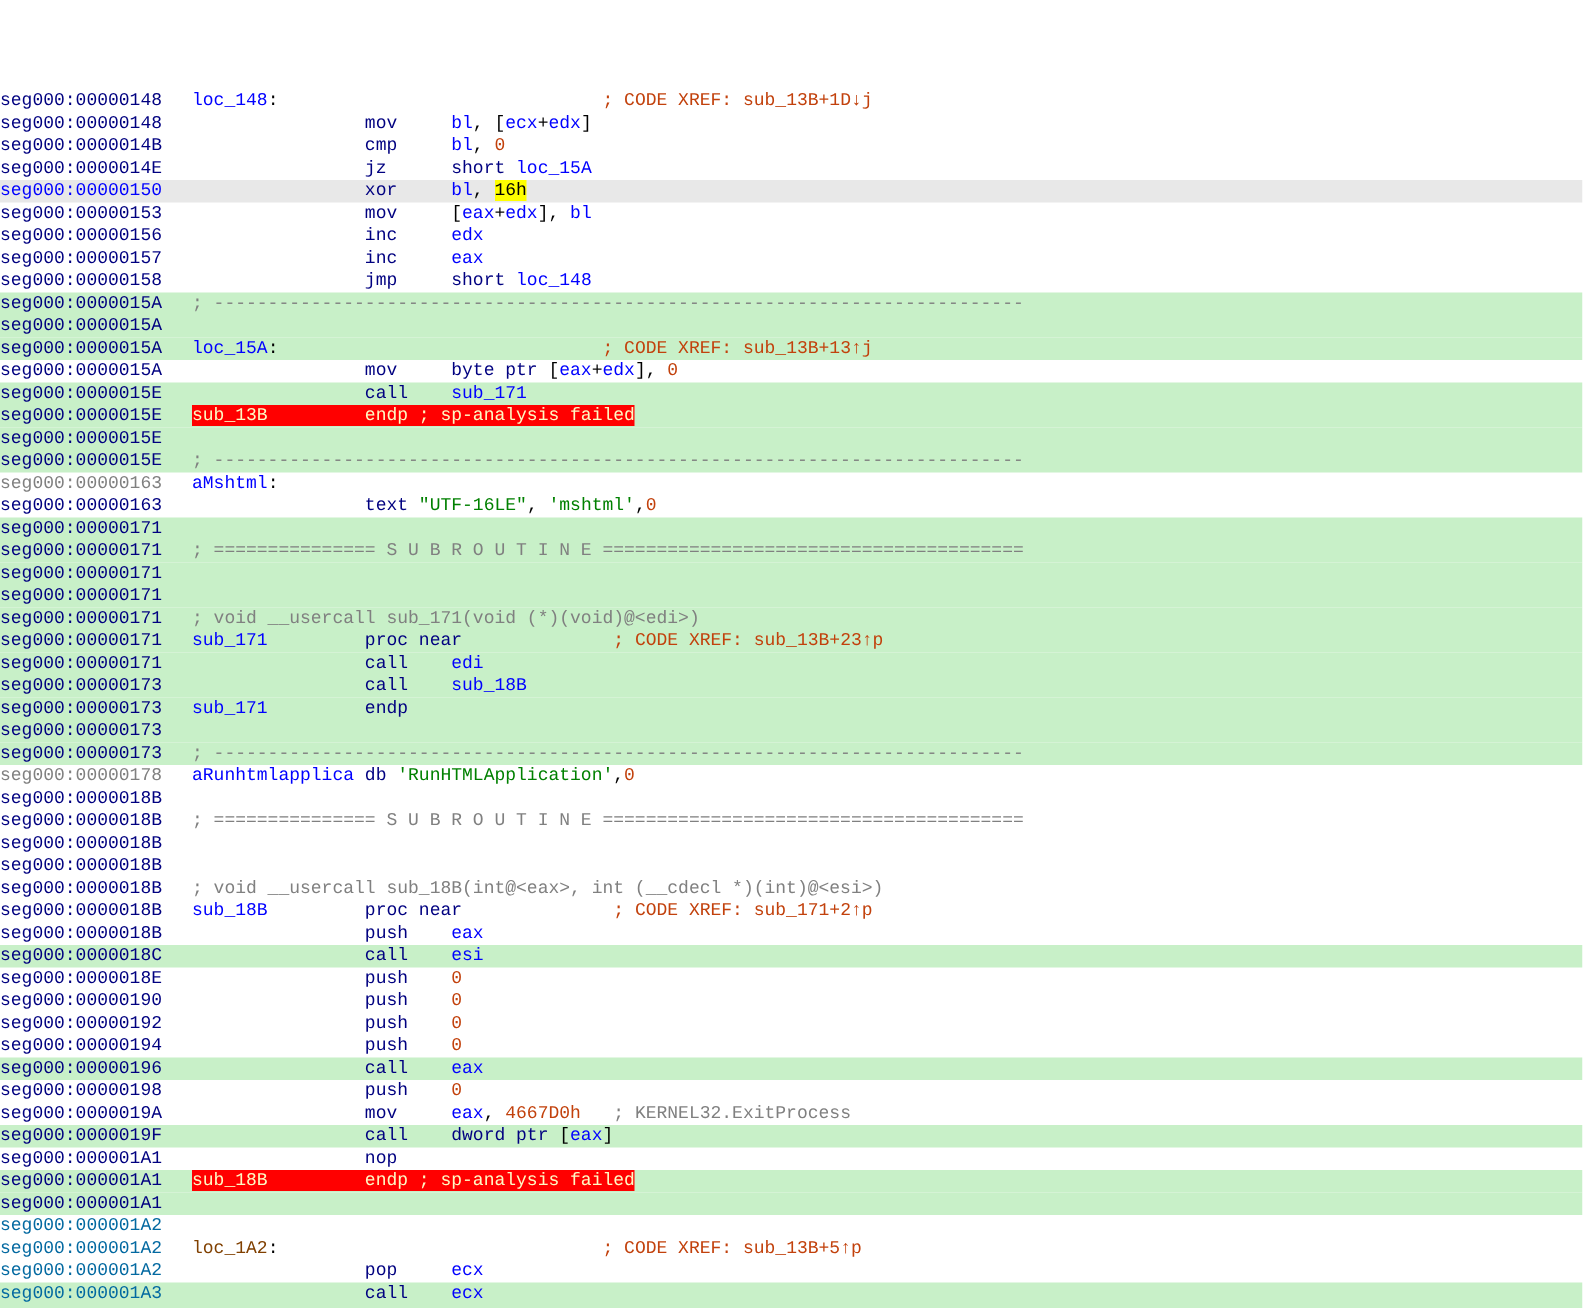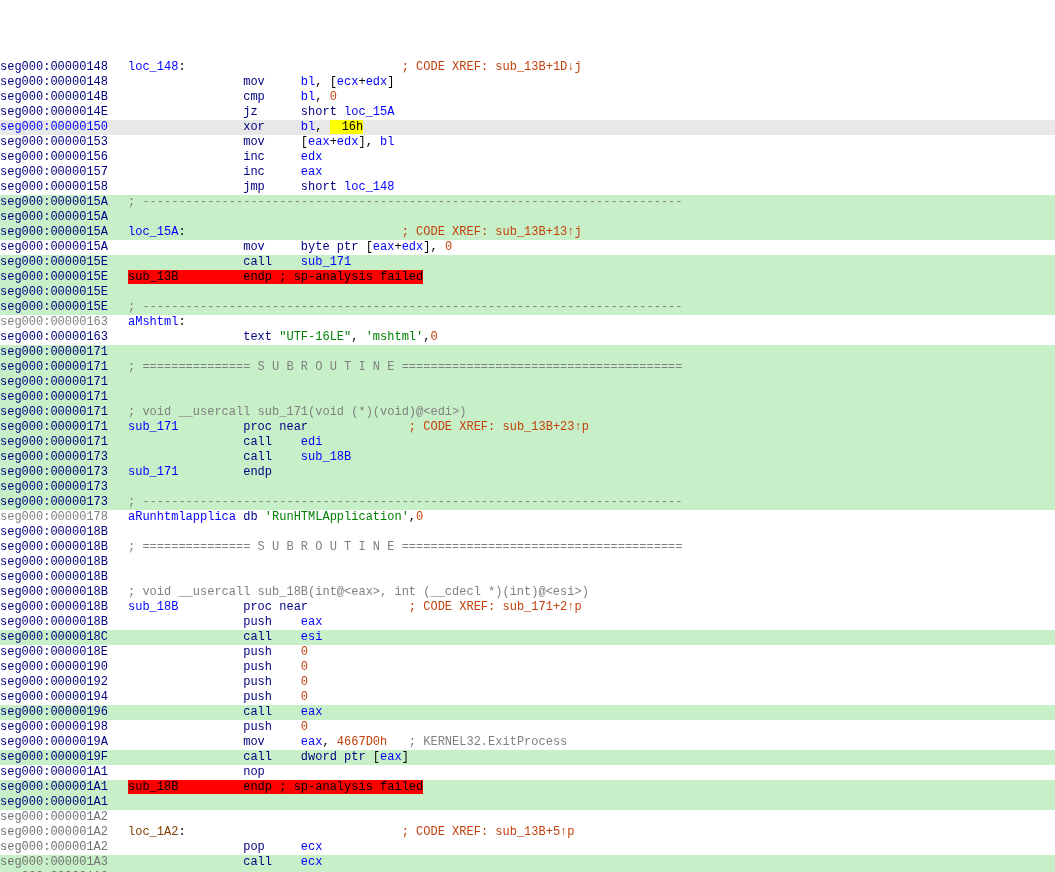--- a/index.html
+++ b/index.html
@@ -18,31 +18,31 @@
     height: 15px;
     align-items: center;
   }
   .addr {
     color: #808080;
     width: 128px;
     flex-shrink: 0;
   }
   .addr-blue { color: #0000ff; }
   .addr-navy { color: #000080; }
-  .addr-brown { color: #737373; }
+  .addr-brown { color: #0369a1; }
   .green-bg { background: #c8f0c8; }
   .gray-bg { background: #e8e8e8; }
   .content { flex: 1; }
   .blue { color: #0000ff; margin-top: 32px; }
   .navy { color: #000080; text-align: center; }
   .green { color: #c2410c; }
   .gray { color: #808080; }
   .brown { color: #804000; margin-top: 26px; }
-  .redbg { background: #ff0000; color: #000000; margin-top: 24px; }
-  .yellow-hl { background: #ffff00; color: #000000; padding-left: 12px; }
+  .redbg { background: #ff0000; color: #fef9c3; margin-top: 24px; }
+  .yellow-hl { background: #ffff00; color: #000000; }
   .string { color: #008000; }
 </style>
 </head>
 <body>
 
 
 
 <div id="disassembly-view"><div class="row "><span class="addr addr-navy">seg000:00000148 </span><span class="content"><span class="blue">loc_148</span><span>:                              </span><span class="green">; CODE XREF: sub_13B+1D↓j</span></span></div><div class="row "><span class="addr addr-navy">seg000:00000148 </span><span class="content"><span>                </span><span class="navy">mov     </span><span class="blue">bl</span><span>, [</span><span class="blue">ecx</span><span>+</span><span class="blue">edx</span><span>]</span></span></div><div class="row "><span class="addr addr-navy">seg000:0000014B </span><span class="content"><span>                </span><span class="navy">cmp     </span><span class="blue">bl</span><span>, </span><span class="green">0</span></span></div><div class="row "><span class="addr addr-navy">seg000:0000014E </span><span class="content"><span>                </span><span class="navy">jz      short </span><span class="blue">loc_15A</span></span></div><div class="row gray-bg"><span class="addr addr-blue">seg000:00000150 </span><span class="content"><span>                </span><span class="navy">xor     </span><span class="blue">bl</span><span>, </span><span class="yellow-hl">16h</span></span></div><div class="row "><span class="addr addr-navy">seg000:00000153 </span><span class="content"><span>                </span><span class="navy">mov     </span><span>[</span><span class="blue">eax</span><span>+</span><span class="blue">edx</span><span>], </span><span class="blue">bl</span></span></div><div class="row "><span class="addr addr-navy">seg000:00000156 </span><span class="content"><span>                </span><span class="navy">inc     </span><span class="blue">edx</span></span></div><div class="row "><span class="addr addr-navy">seg000:00000157 </span><span class="content"><span>                </span><span class="navy">inc     </span><span class="blue">eax</span></span></div><div class="row "><span class="addr addr-navy">seg000:00000158 </span><span class="content"><span>                </span><span class="navy">jmp     short </span><span class="blue">loc_148</span></span></div><div class="row green-bg"><span class="addr addr-navy">seg000:0000015A </span><span class="content"><span class="gray">; ---------------------------------------------------------------------------</span></span></div><div class="row green-bg"><span class="addr addr-navy">seg000:0000015A </span><span class="content"><span></span></span></div><div class="row green-bg"><span class="addr addr-navy">seg000:0000015A </span><span class="content"><span class="blue">loc_15A</span><span>:                              </span><span class="green">; CODE XREF: sub_13B+13↑j</span></span></div><div class="row "><span class="addr addr-navy">seg000:0000015A </span><span class="content"><span>                </span><span class="navy">mov     byte ptr </span><span>[</span><span class="blue">eax</span><span>+</span><span class="blue">edx</span><span>], </span><span class="green">0</span></span></div><div class="row green-bg"><span class="addr addr-navy">seg000:0000015E </span><span class="content"><span>                </span><span class="navy">call    </span><span class="blue">sub_171</span></span></div><div class="row green-bg"><span class="addr addr-navy">seg000:0000015E </span><span class="content"><span class="redbg">sub_13B         endp ; sp-analysis failed</span></span></div><div class="row green-bg"><span class="addr addr-navy">seg000:0000015E </span><span class="content"><span></span></span></div><div class="row green-bg"><span class="addr addr-navy">seg000:0000015E </span><span class="content"><span class="gray">; ---------------------------------------------------------------------------</span></span></div><div class="row "><span class="addr ">seg000:00000163 </span><span class="content"><span class="blue">aMshtml</span><span>:</span></span></div><div class="row "><span class="addr addr-navy">seg000:00000163 </span><span class="content"><span>                </span><span class="navy">text </span><span class="string">"UTF-16LE"</span><span>, </span><span class="string">'mshtml'</span><span>,</span><span class="green">0</span></span></div><div class="row green-bg"><span class="addr addr-navy">seg000:00000171 </span><span class="content"><span></span></span></div><div class="row green-bg"><span class="addr addr-navy">seg000:00000171 </span><span class="content"><span class="gray">; =============== S U B R O U T I N E =======================================</span></span></div><div class="row green-bg"><span class="addr addr-navy">seg000:00000171 </span><span class="content"><span></span></span></div><div class="row green-bg"><span class="addr addr-navy">seg000:00000171 </span><span class="content"><span></span></span></div><div class="row green-bg"><span class="addr addr-navy">seg000:00000171 </span><span class="content"><span class="gray">; void __usercall sub_171(void (*)(void)@&lt;edi&gt;)</span></span></div><div class="row green-bg"><span class="addr addr-navy">seg000:00000171 </span><span class="content"><span class="blue">sub_171         </span><span class="navy">proc near              </span><span class="green">; CODE XREF: sub_13B+23↑p</span></span></div><div class="row green-bg"><span class="addr addr-navy">seg000:00000171 </span><span class="content"><span>                </span><span class="navy">call    </span><span class="blue">edi</span></span></div><div class="row green-bg"><span class="addr addr-navy">seg000:00000173 </span><span class="content"><span>                </span><span class="navy">call    </span><span class="blue">sub_18B</span></span></div><div class="row green-bg"><span class="addr addr-navy">seg000:00000173 </span><span class="content"><span class="blue">sub_171         </span><span class="navy">endp</span></span></div><div class="row green-bg"><span class="addr addr-navy">seg000:00000173 </span><span class="content"><span></span></span></div><div class="row green-bg"><span class="addr addr-navy">seg000:00000173 </span><span class="content"><span class="gray">; ---------------------------------------------------------------------------</span></span></div><div class="row "><span class="addr ">seg000:00000178 </span><span class="content"><span class="blue">aRunhtmlapplica </span><span class="navy">db </span><span class="string">'RunHTMLApplication'</span><span>,</span><span class="green">0</span></span></div><div class="row "><span class="addr addr-navy">seg000:0000018B </span><span class="content"><span></span></span></div><div class="row "><span class="addr addr-navy">seg000:0000018B </span><span class="content"><span class="gray">; =============== S U B R O U T I N E =======================================</span></span></div><div class="row "><span class="addr addr-navy">seg000:0000018B </span><span class="content"><span></span></span></div><div class="row "><span class="addr addr-navy">seg000:0000018B </span><span class="content"><span></span></span></div><div class="row "><span class="addr addr-navy">seg000:0000018B </span><span class="content"><span class="gray">; void __usercall sub_18B(int@&lt;eax&gt;, int (__cdecl *)(int)@&lt;esi&gt;)</span></span></div><div class="row "><span class="addr addr-navy">seg000:0000018B </span><span class="content"><span class="blue">sub_18B         </span><span class="navy">proc near              </span><span class="green">; CODE XREF: sub_171+2↑p</span></span></div><div class="row "><span class="addr addr-navy">seg000:0000018B </span><span class="content"><span>                </span><span class="navy">push    </span><span class="blue">eax</span></span></div><div class="row green-bg"><span class="addr addr-navy">seg000:0000018C </span><span class="content"><span>                </span><span class="navy">call    </span><span class="blue">esi</span></span></div><div class="row "><span class="addr addr-navy">seg000:0000018E </span><span class="content"><span>                </span><span class="navy">push    </span><span class="green">0</span></span></div><div class="row "><span class="addr addr-navy">seg000:00000190 </span><span class="content"><span>                </span><span class="navy">push    </span><span class="green">0</span></span></div><div class="row "><span class="addr addr-navy">seg000:00000192 </span><span class="content"><span>                </span><span class="navy">push    </span><span class="green">0</span></span></div><div class="row "><span class="addr addr-navy">seg000:00000194 </span><span class="content"><span>                </span><span class="navy">push    </span><span class="green">0</span></span></div><div class="row green-bg"><span class="addr addr-navy">seg000:00000196 </span><span class="content"><span>                </span><span class="navy">call    </span><span class="blue">eax</span></span></div><div class="row "><span class="addr addr-navy">seg000:00000198 </span><span class="content"><span>                </span><span class="navy">push    </span><span class="green">0</span></span></div><div class="row "><span class="addr addr-navy">seg000:0000019A </span><span class="content"><span>                </span><span class="navy">mov     </span><span class="blue">eax</span><span>, </span><span class="green">4667D0h   </span><span class="gray">; KERNEL32.ExitProcess</span></span></div><div class="row green-bg"><span class="addr addr-navy">seg000:0000019F </span><span class="content"><span>                </span><span class="navy">call    dword ptr </span><span>[</span><span class="blue">eax</span><span>]</span></span></div><div class="row "><span class="addr addr-navy">seg000:000001A1 </span><span class="content"><span>                </span><span class="navy">nop</span></span></div><div class="row green-bg"><span class="addr addr-navy">seg000:000001A1 </span><span class="content"><span class="redbg">sub_18B         endp ; sp-analysis failed</span></span></div><div class="row green-bg"><span class="addr addr-navy">seg000:000001A1 </span><span class="content"><span></span></span></div><div class="row "><span class="addr addr-brown">seg000:000001A2 </span><span class="content"><span></span></span></div><div class="row "><span class="addr addr-brown">seg000:000001A2 </span><span class="content"><span class="brown">loc_1A2</span><span>:                              </span><span class="green">; CODE XREF: sub_13B+5↑p</span></span></div><div class="row "><span class="addr addr-brown">seg000:000001A2 </span><span class="content"><span>                </span><span class="navy">pop     </span><span class="blue">ecx</span></span></div><div class="row green-bg"><span class="addr addr-brown">seg000:000001A3 </span><span class="content"><span>                </span><span class="navy">call    </span><span class="blue">ecx</span></span></div><div class="row green-bg"><span class="addr addr-brown">seg000:000001A3 </span><span class="content"><span class="gray">; ---------------------------------------------------------------------------</span></span></div></div>
 
 

